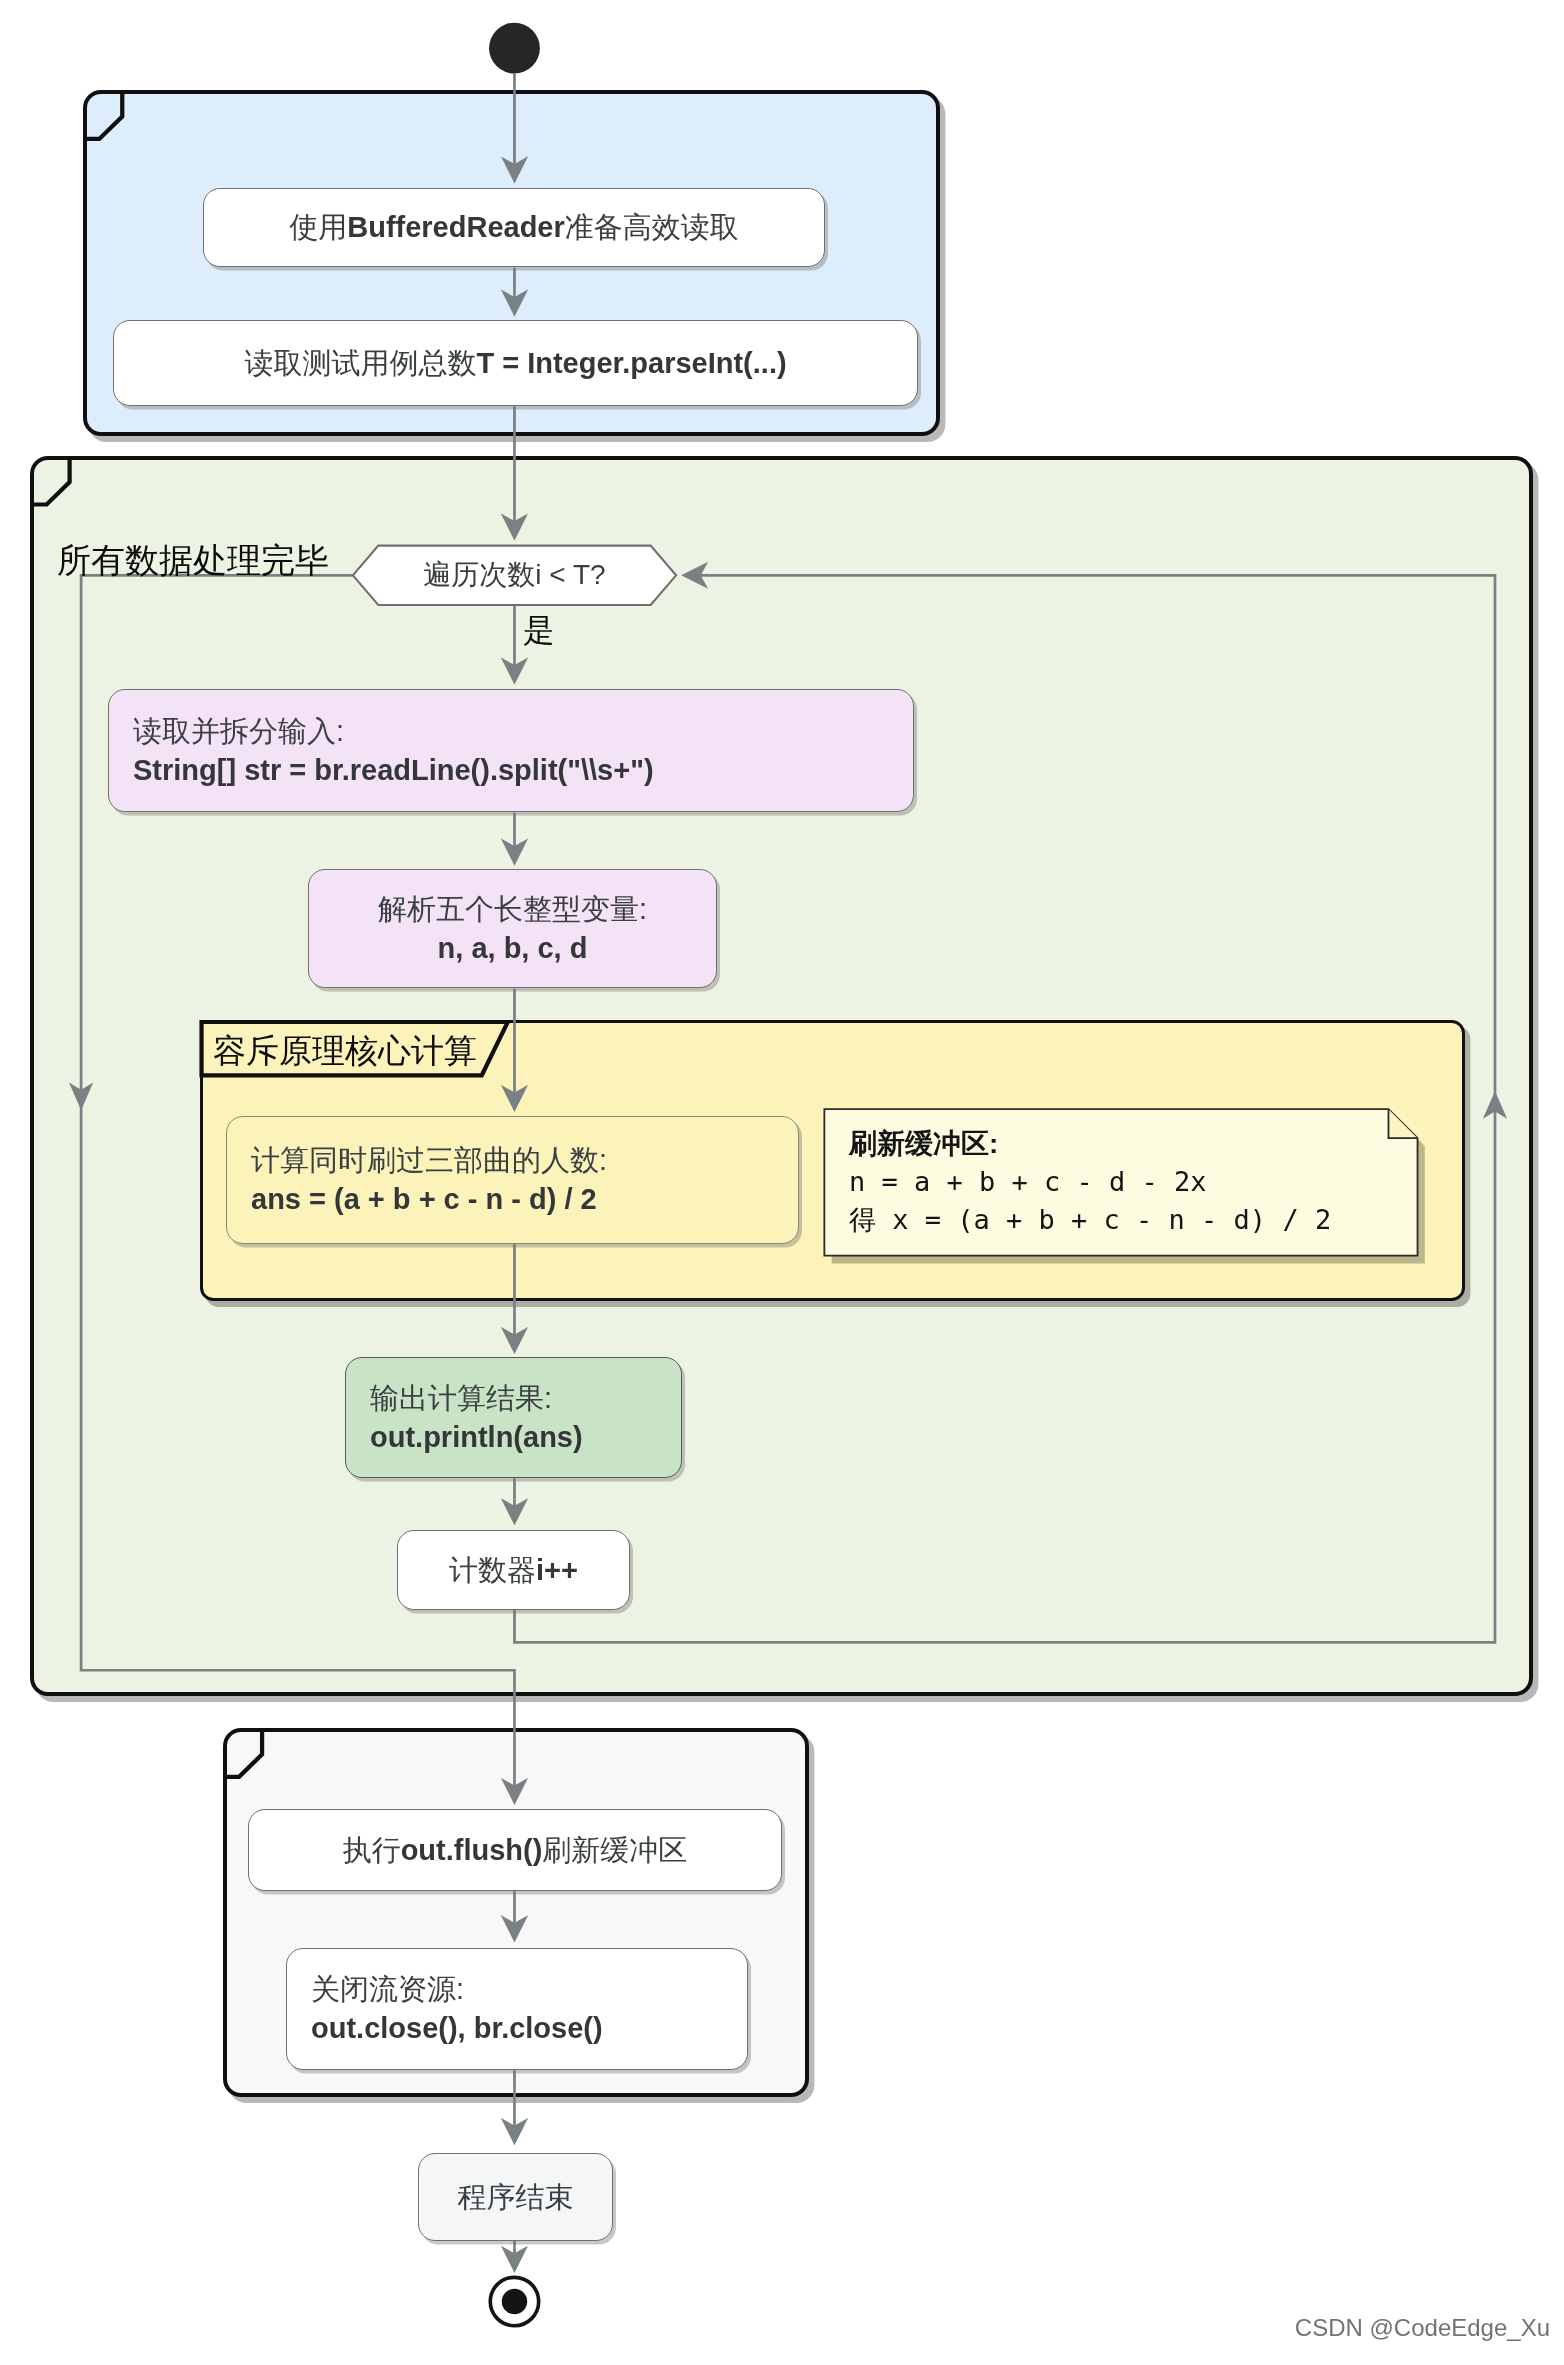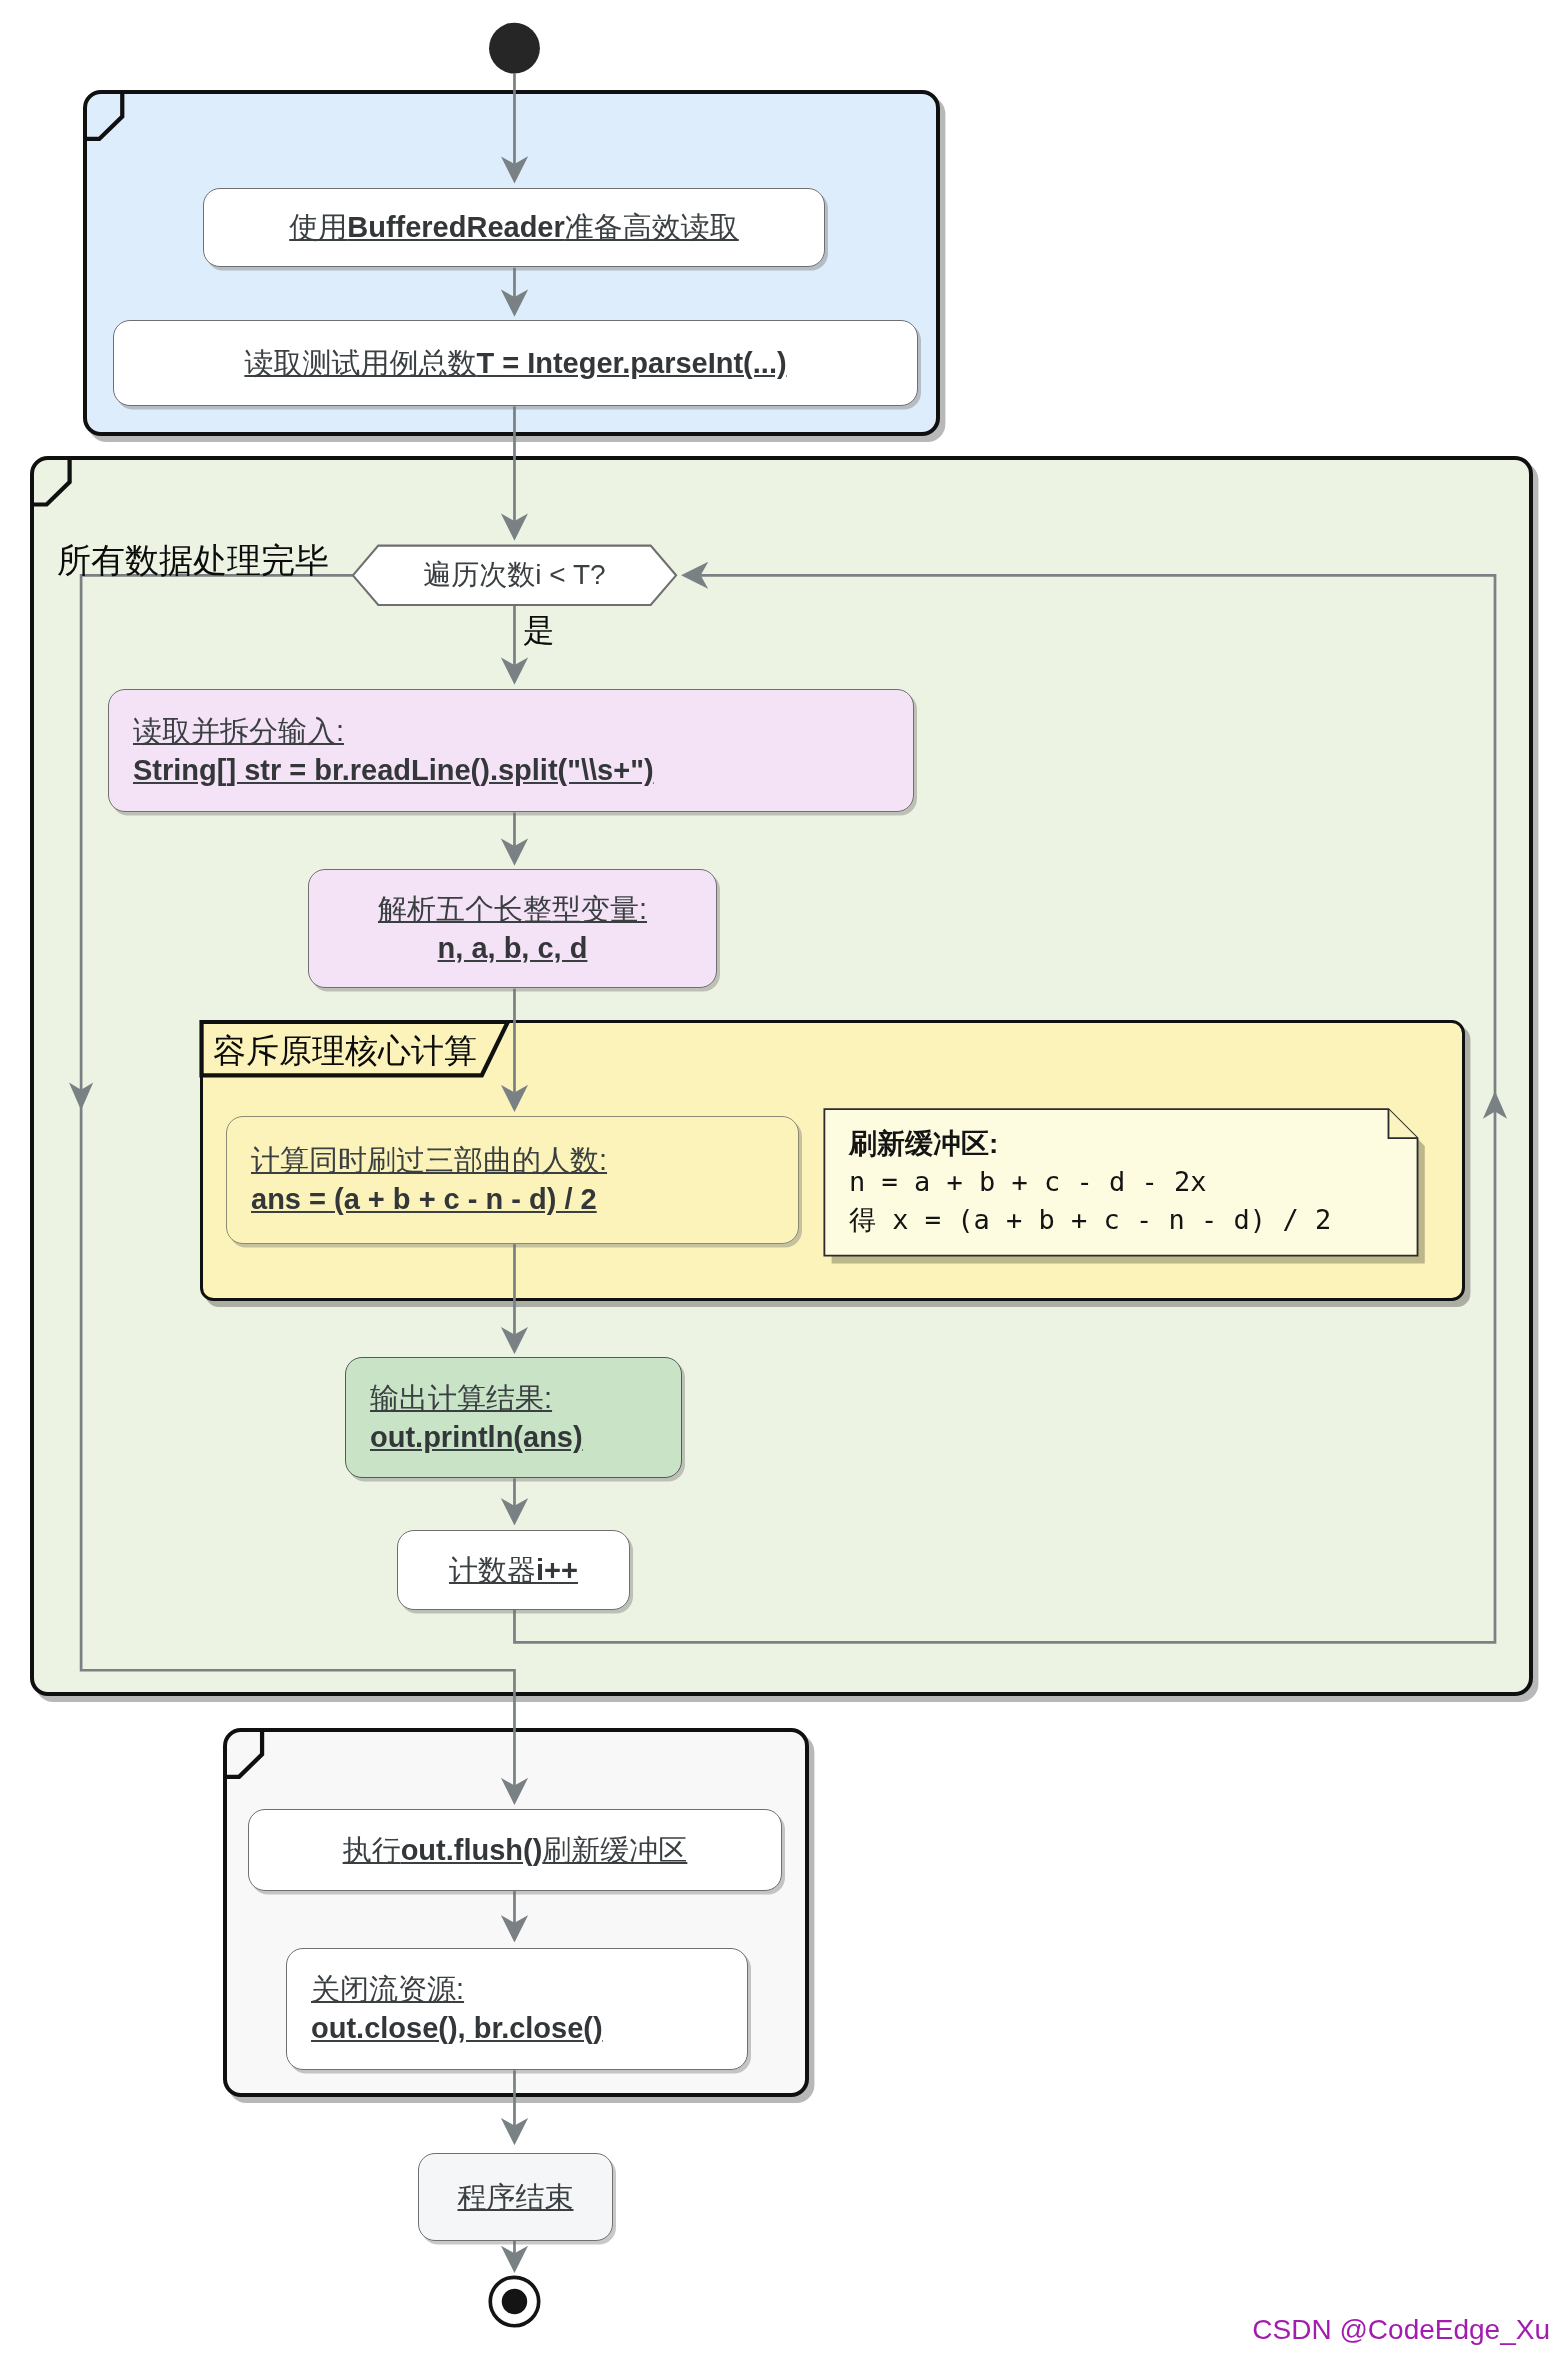--- a/index.html
+++ b/index.html
@@ -26,21 +26,20 @@
   .abox{
     position:absolute;
     background:#ffffff;
     border:1.8px solid #6f6f6f;
     border-radius:17px;
     box-shadow:3px 3.6px 0 rgba(110,110,110,0.38);
     display:flex;align-items:center;justify-content:center;
     font-size:29px;line-height:39px;color:#3a3f42;
     z-index:10;box-sizing:border-box;
     white-space:nowrap;
-    text-decoration:underline;
   }
   .abox.multiline{flex-direction:column;align-items:flex-start;justify-content:center;padding:8.5px 24px;}
   .abox .code{font-weight:700;color:#333739;}
   .purple{background:#f4e3f6;}
   .greenbox{background:#c9e3c6;border-color:#55595c;}
   .yellowbox{background:#fbf3ba;border-color:#8b8b74;}
   .graybox{background:#f4f6f7;}
   .floating-label{
     position:absolute;z-index:12;color:#0c0c0c;font-size:34px;white-space:nowrap;
   }
@@ -51,21 +50,21 @@
   .note-text{
     position:absolute;z-index:12;font-size:28px;line-height:38px;color:#141414;white-space:nowrap;
   }
   .note-text .formula{font-family:"DejaVu Sans Mono","Liberation Mono",monospace;font-size:27px;}
   .note-title{font-weight:700;}
   .tab-label{
     position:absolute;z-index:12;font-size:33px;color:#0c0c0c;white-space:nowrap;
   }
   .watermark{
     position:absolute;left:1150px;top:2314px;width:400px;
-    text-align:right;font-size:28px;color:#a21caf;z-index:20;
+    text-align:right;font-size:24px;color:#737373;z-index:20;
   }
 </style>
 </head>
 <body>
 
 <div id="canvas">
 
   <div class="partition setup"></div>
   <div class="partition loop"></div>
   <div class="partition calc"></div>

